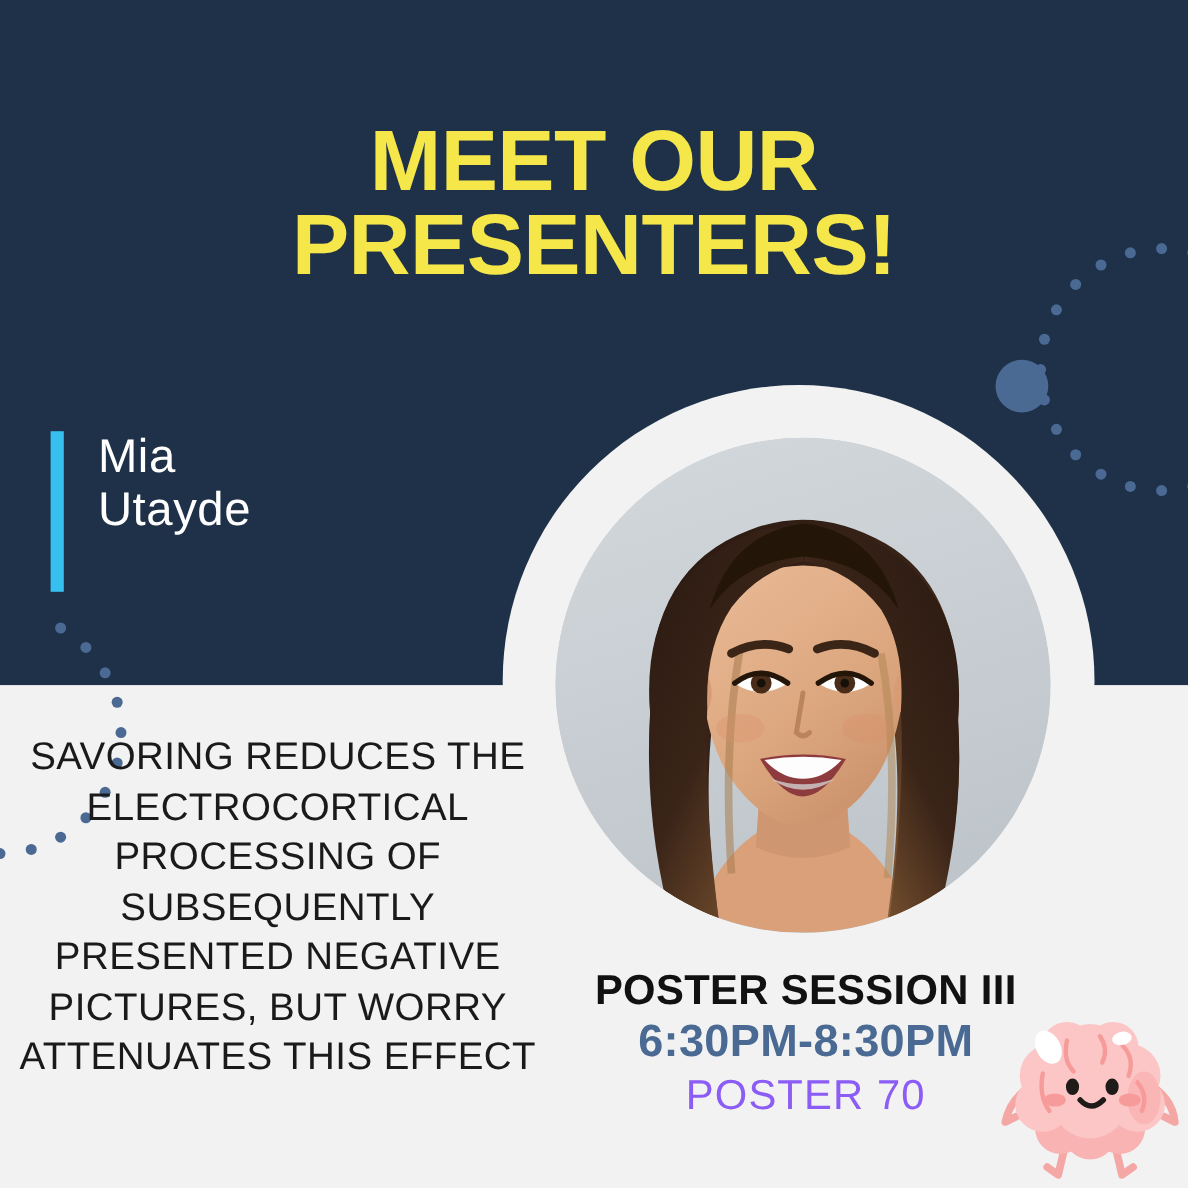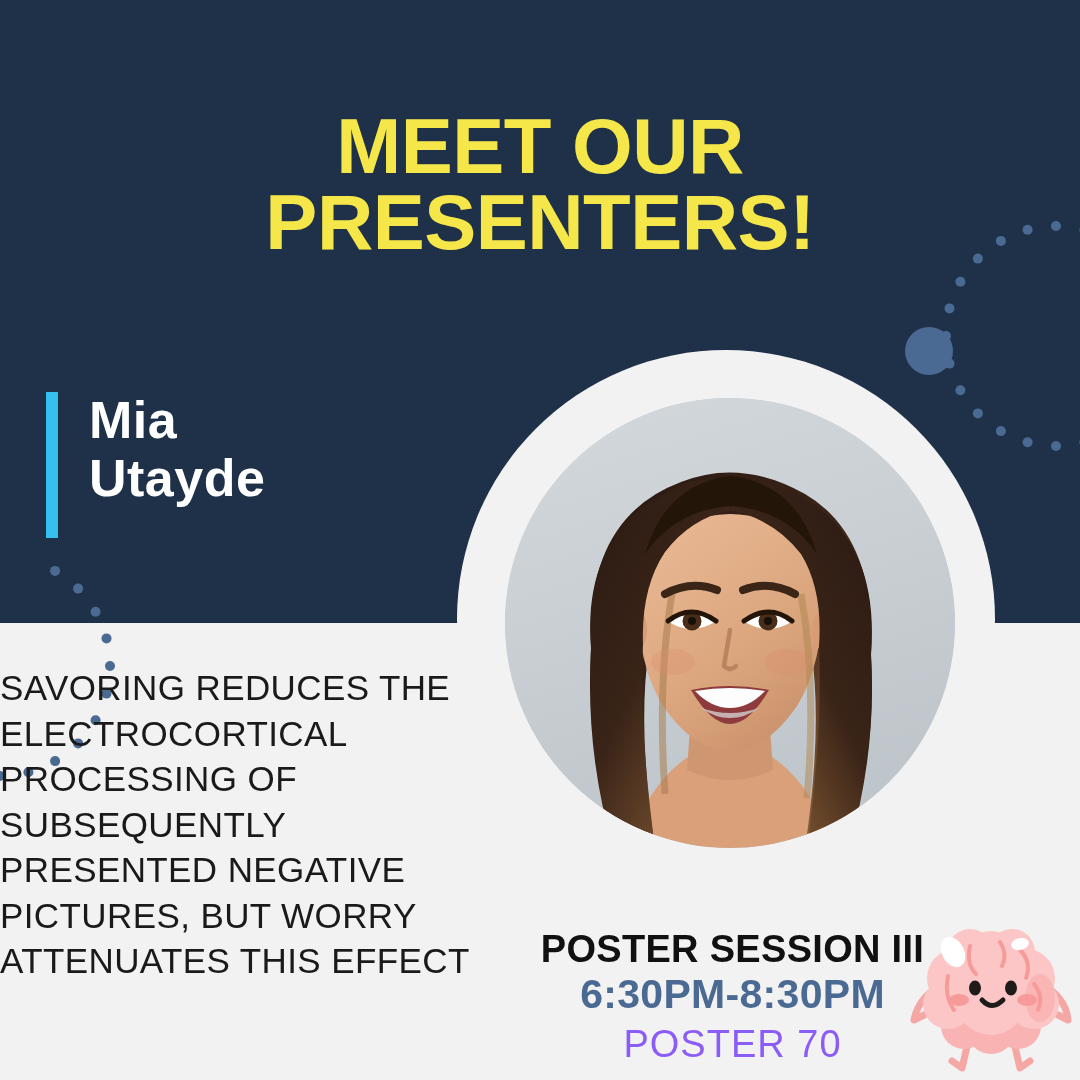--- a/index.html
+++ b/index.html
@@ -85,23 +85,23 @@
   }
   .name-bar {
     width: 12px;
     height: 146px;
     background: #35c0ef;
     flex: none;
   }
   .name-text {
     margin-left: 31px;
     color: #ffffff;
-    font-size: 52px;
+    font-size: 43px;
     line-height: 1.11;
-    font-weight: 700;
+    font-weight: 400;
     letter-spacing: 0.5px;
     white-space: pre-line;
   }
 
   
   .portrait-ring {
     position: absolute;
     left: 457px;
     top: 350px;
     width: 538px;
@@ -120,37 +120,36 @@
     background: #c6ccd1;
   }
   .portrait-svg { display: block; width: 450px; height: 450px; }
 
   
   .abstract {
     position: absolute;
     left: 0;
     top: 665px;
     width: 505px;
-    text-align: left;
+    text-align: center;
     color: #1a1a1a;
     font-size: 35px;
     line-height: 1.30;
     font-weight: 300;
     letter-spacing: 0.4px;
     text-transform: uppercase;
   }
 
   
   .details {
     position: absolute;
     left: 505px;
     top: 880px;
     width: 455px;
     text-align: center;
-    margin-top: 48px;
   }
   .details .session {
     color: #111111;
     font-weight: 800;
     font-size: 38px;
     letter-spacing: 0.3px;
     line-height: 1.12;
     text-transform: uppercase;
   }
   .details .date,

